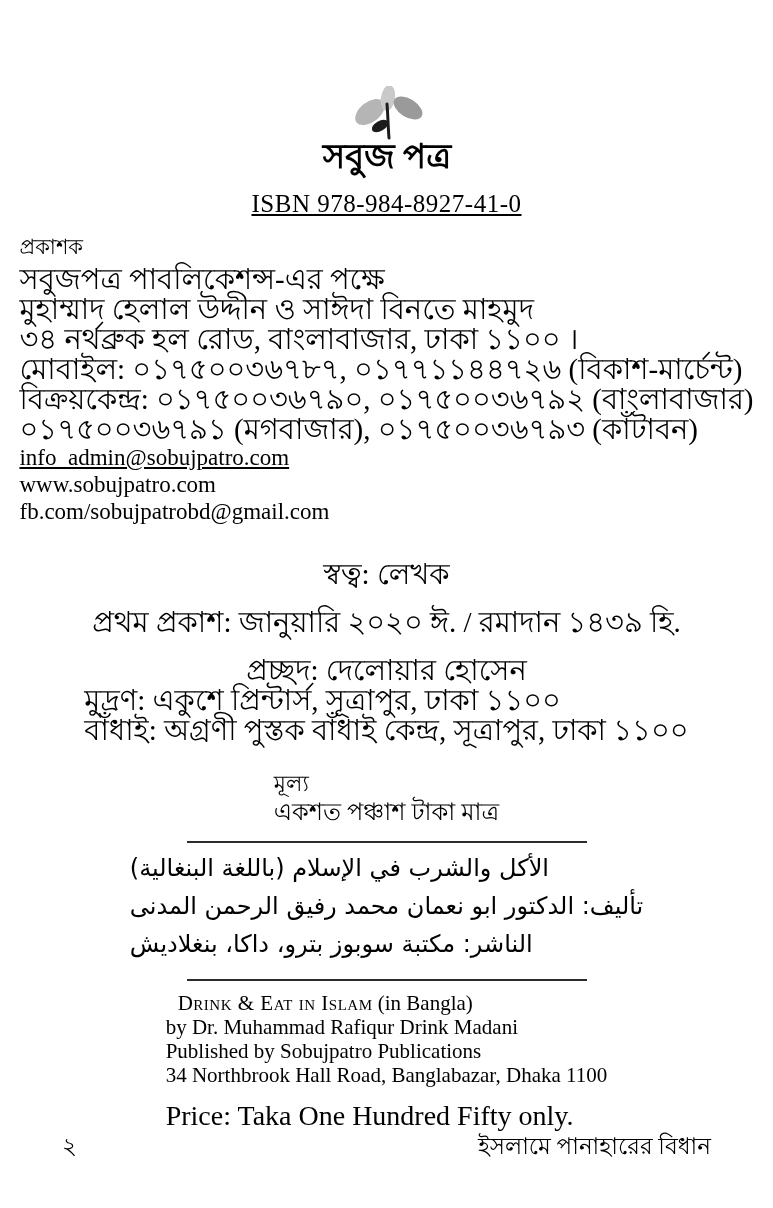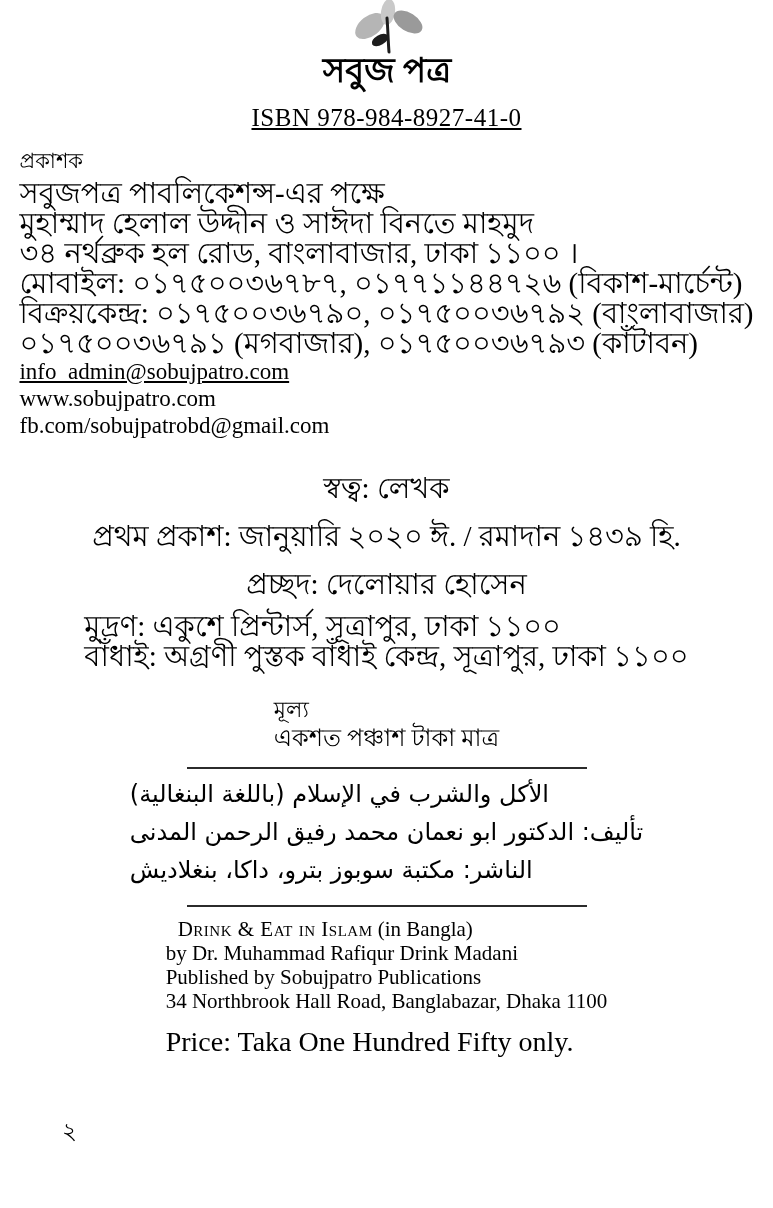--- a/index.html
+++ b/index.html
@@ -11,20 +11,21 @@
   }
   .page {
     position: relative;
     width: 773px;
     height: 1208px;
     box-sizing: border-box;
     background: #ffffff;
     display: flex;
     flex-direction: column;
     align-items: center;
+    padding-top: 86px;
     overflow: hidden;
   }
   .center { text-align: left; }
 
   
   .logo-block { height: 96px; margin-bottom: 6px; }
 
   
   .isbn {
     font-size: 25px;
@@ -35,21 +36,21 @@
   }
 
   
   .bn { font-size: 29px; line-height: 30px; }
   .pub-heading { font-size: 21px; line-height: 30px; font-family: Liberation Mono, monospace; }
   .link-line { font-size: 23px; line-height: 27px; font-family: "Liberation Serif", serif; }
   .underlined { text-decoration: underline; }
 
   .gap-lg { margin-top: 34px; }
   .gap-md { margin-top: 18px; }
-  .gap-sm { margin-top: 12px; }
+  .gap-sm { margin-top: 0; }
 
   .price-heading { font-size: 22px; line-height: 26px; margin-top: 26px; }
   .price-value  { font-size: 24px; line-height: 30px; }
 
   
   .rule {
     width: 400px;
     border: none;
     border-top: 2px solid #2b2b2b;
     margin: 14px auto 0;
@@ -139,15 +140,16 @@
   <div class="english-block center">
     <div><span class="smallcaps">Drink &amp; Eat in Islam</span><span> (in Bangla)</span></div>
     <div>by Dr. Muhammad Rafiqur Drink Madani</div>
     <div>Published by Sobujpatro Publications</div>
     <div>34 Northbrook Hall Road, Banglabazar, Dhaka 1100</div>
     <div class="en-price">Price: Taka One Hundred Fifty only.</div>
   </div>
 
   <div class="footer">
     <span>২</span>
+    <span>ইসলামে পানাহারের বিধান</span>
   </div>
 
 </div>
 
 </body></html>

